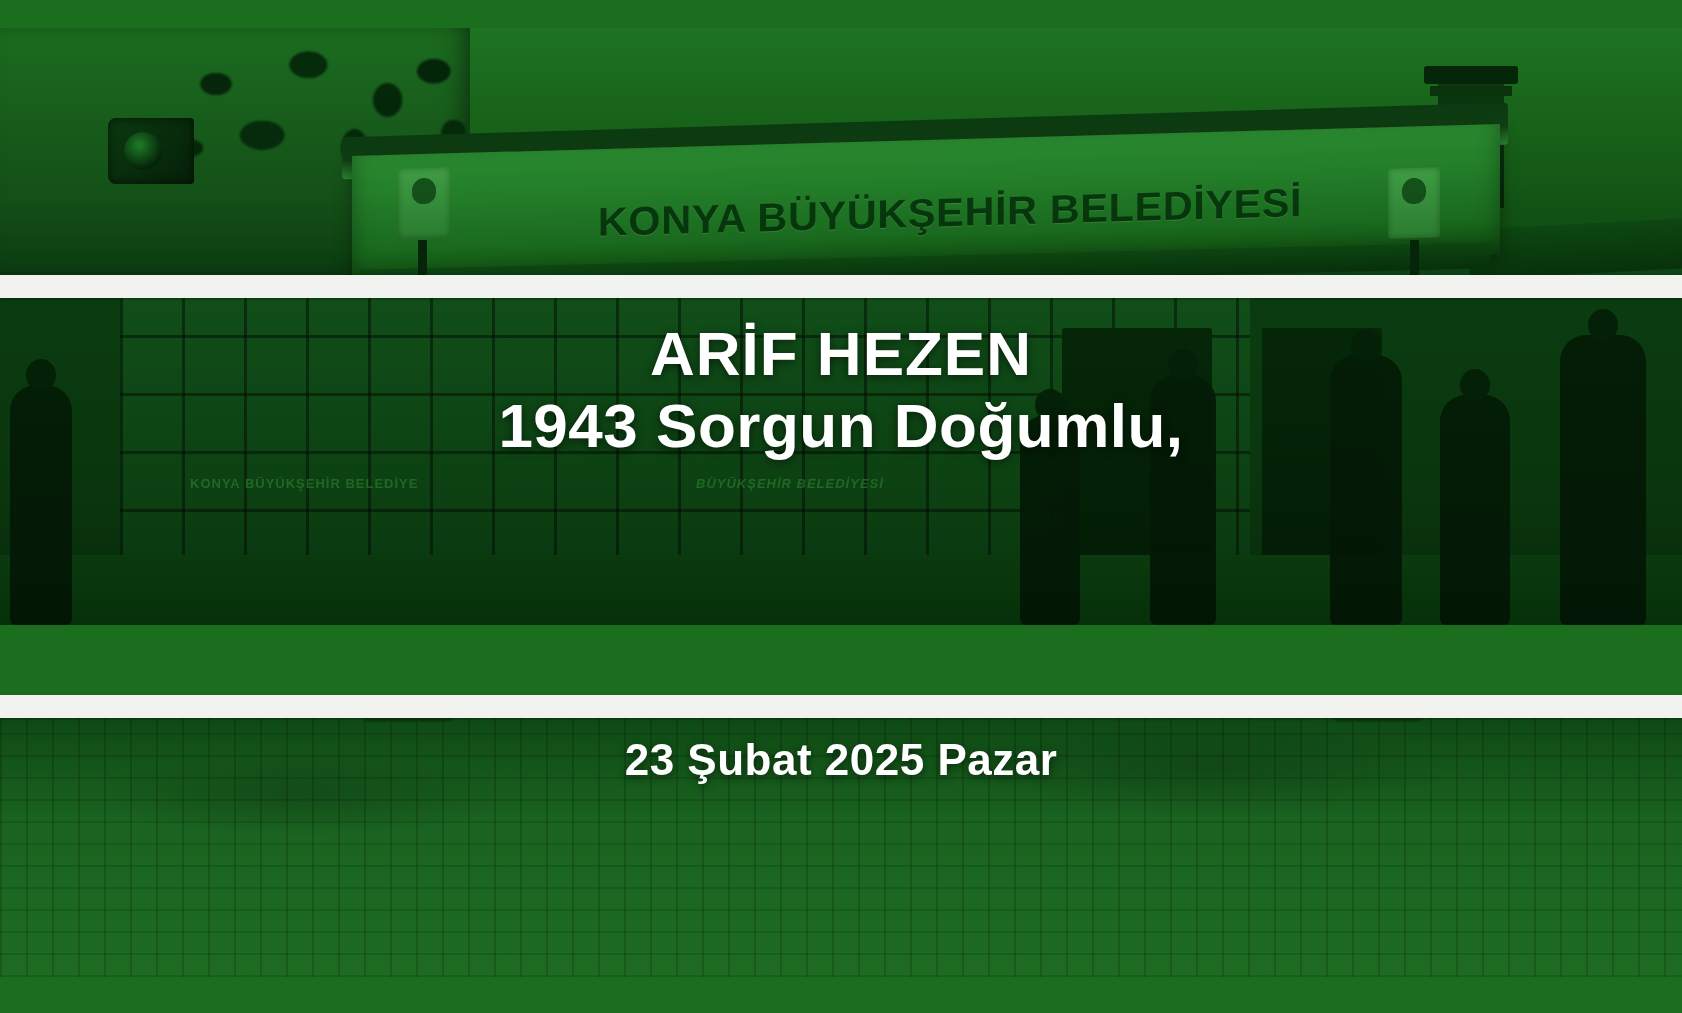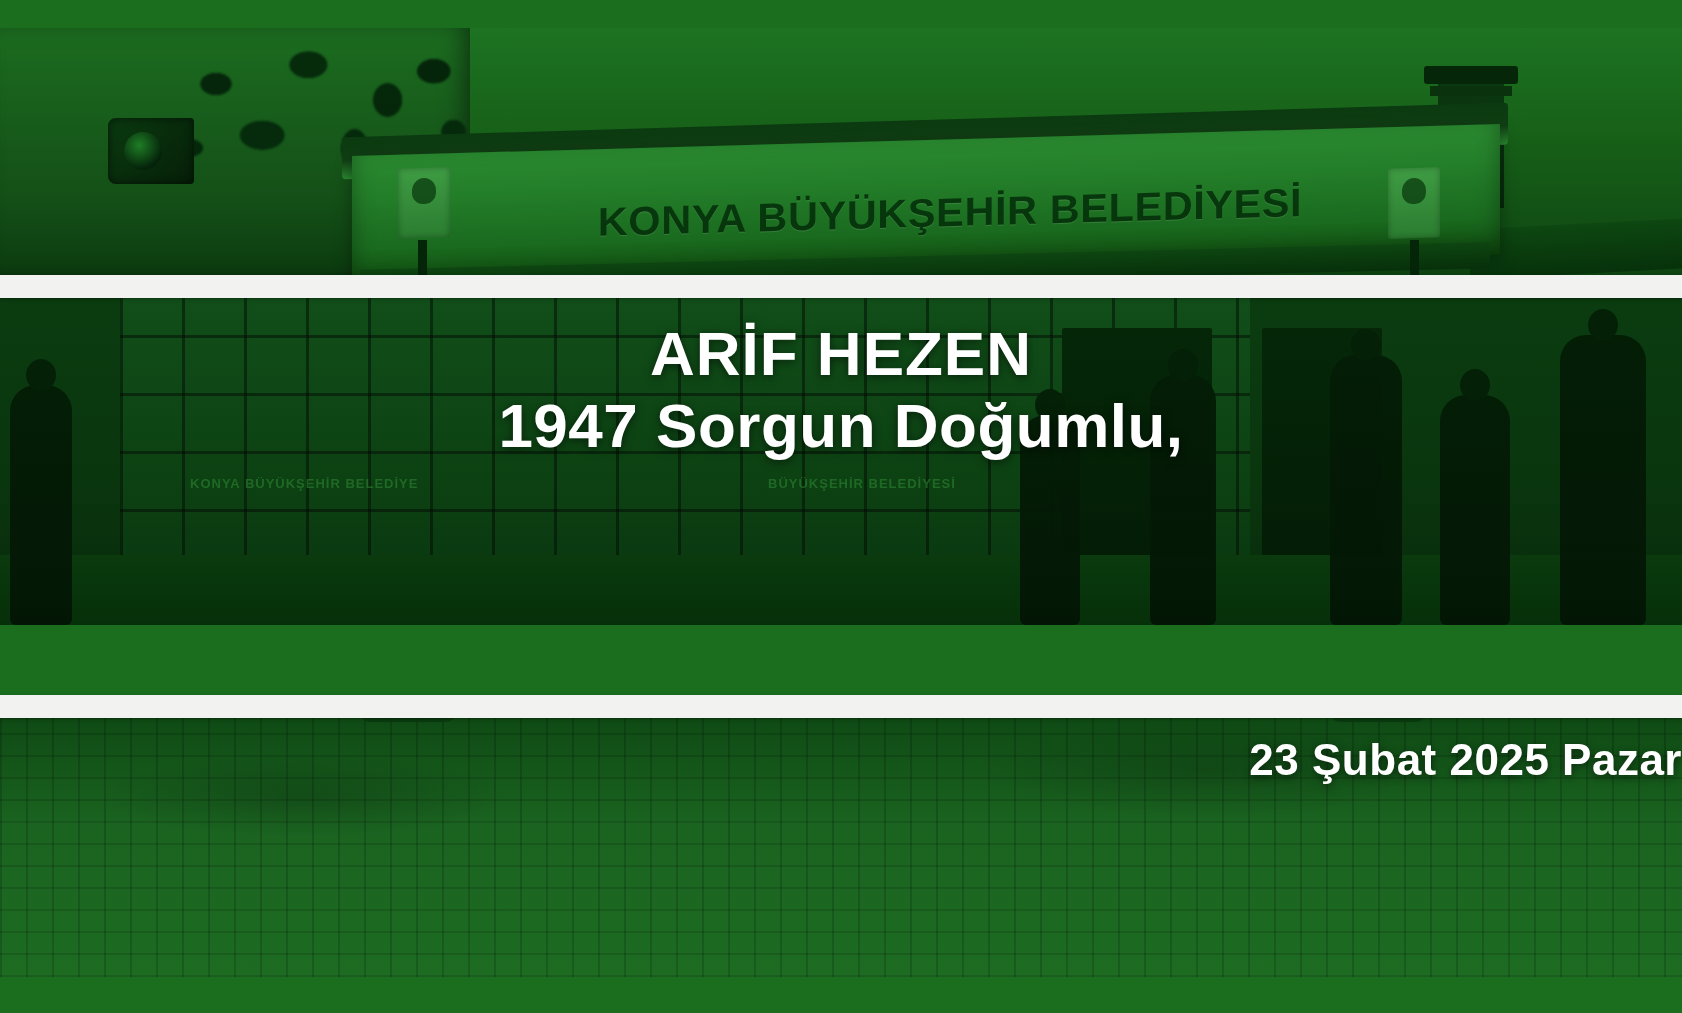--- a/index.html
+++ b/index.html
@@ -151,21 +151,21 @@
   }
   .band-mid .door.d1{ left:1062px; }
   .band-mid .door.d2{ left:1262px; width:120px; }
   .band-mid .sign{
     position:absolute; top:178px;
     font-size:13px; font-weight:700; letter-spacing:1px;
     color:#2f8a35; opacity:.55;
     white-space:nowrap;
   }
   .band-mid .sign.s1{ left:190px; }
-  .band-mid .sign.s2{ left:768px; }
+  .band-mid .sign.s2{ left:696px;font-style:italic; }
   .band-mid .person{
     position:absolute; bottom:0;
     background:linear-gradient(180deg,#041d06 0%, #031505 100%);
     border-radius:26px 26px 6px 6px;
     opacity:.95;
   }
   .band-mid .person::before{
     content:""; position:absolute; left:50%; top:-26px; transform:translateX(-50%);
     width:30px; height:32px; border-radius:50%;
     background:#042007;
@@ -240,21 +240,21 @@
     letter-spacing:0.5px;
   }
   .headline .l3{
     display:block;
     font-size:62px;
     letter-spacing:0.5px;
   }
   .date-line{
     position:absolute;
     left:0; right:0; top:735px;
-    text-align:right;
+    text-align:center;
     color:#ffffff;
     font-weight:700;
     font-size:44px;
     letter-spacing:0.5px;
     text-shadow:0 2px 8px rgba(0,0,0,.55);
   }
 </style>
 </head>
 <body>
 
@@ -300,18 +300,18 @@
   </div>
 
   <div class="divider top"></div>
   <div class="divider bottom"></div>
 
   <div class="strip top"></div>
   <div class="strip bottom"></div>
 
   <div class="headline">
     <span class="l1">ARİF HEZEN</span>
-    <span class="l2">1947 Sorgun Doğumlu,</span>
+    <span class="l2">1943 Sorgun Doğumlu,</span>
   </div>
 
   <div class="date-line">23 Şubat 2025 Pazar</div>
 
 </div>
 
 </body></html>

